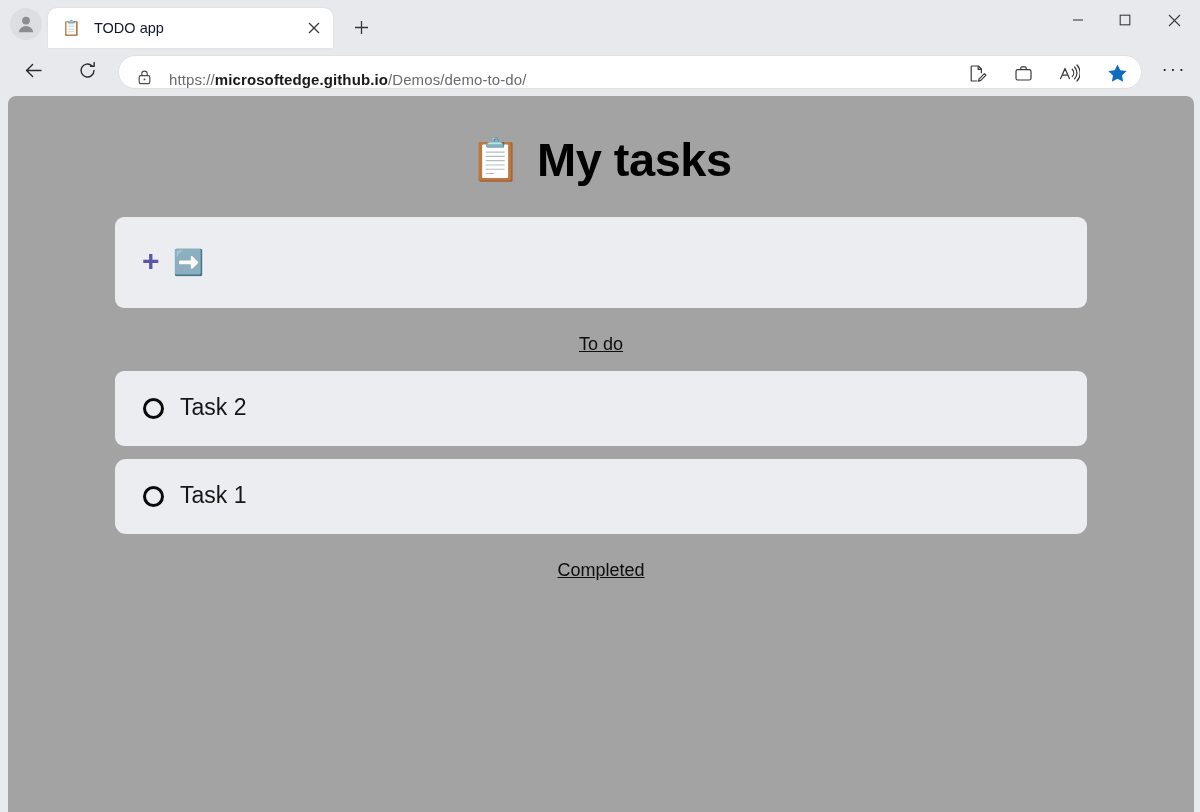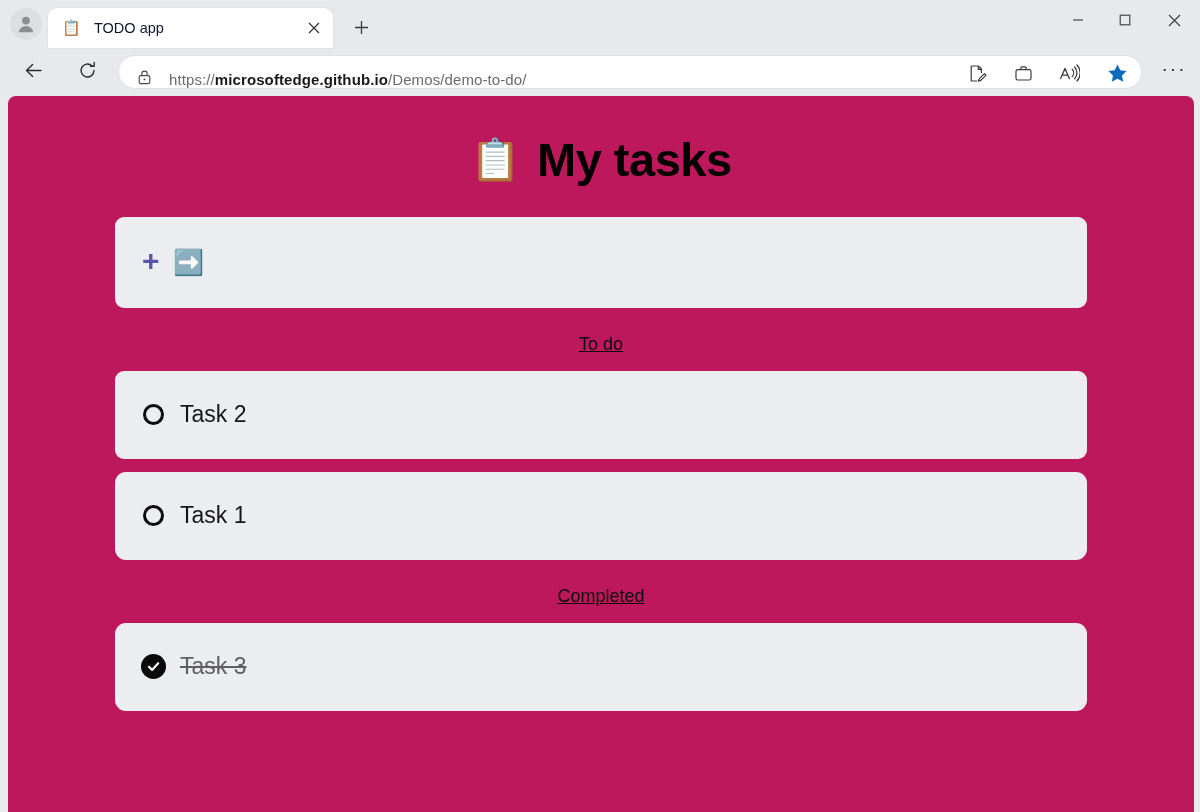--- a/index.html
+++ b/index.html
@@ -204,21 +204,21 @@
     box-sizing: border-box;
   }
 
   
   .viewport {
     position: relative;
     height: 716px;
     margin: 0 6px 0 8px;
     border-radius: 8px 8px 0 0;
     overflow: hidden;
-    background: #be185d;
+    background: #a3a3a3;
   }
 
   .page {
     width: 100%;
     height: 100%;
     box-sizing: border-box;
     padding: 0;
     overflow: hidden;
   }
 
@@ -297,21 +297,21 @@
     font-weight: 400;
     margin: 0;
     padding: 26px 0 16px 0;
     text-decoration: underline;
   }
   .section-heading.completed-heading { }
 
   
   .task-list { list-style: none; margin: 0; padding: 0; }
   .task-item {
-    height: 88px;
+    height: 75px;
     background: #ecedf1;
     border-radius: 9px;
     display: flex;
     align-items: center;
     padding: 0 24px 0 26px;
     box-sizing: border-box;
     margin-bottom: 13px;
   }
   .task-item:last-child { margin-bottom: 0; border-radius: 11px; }
 
@@ -491,29 +491,17 @@
           </li>
           <li class="task-item">
             <span class="task-checkbox">
               <span class="circle-empty"></span>
             </span>
             <span class="task-label">Task 1</span>
           </li>
         </ul>
 
         <h2 class="section-heading completed-heading">Completed</h2>
-        <ul class="task-list">
-          <li class="task-item is-done">
-            <span class="task-checkbox">
-              <span class="circle-checked">
-                <svg width="15" height="15" viewBox="0 0 15 15" aria-hidden="true">
-                  <path d="M3 7.8 L6.1 11 L12.2 4.2" stroke="#ffffff" stroke-width="2.1" fill="none" stroke-linecap="round" stroke-linejoin="round"></path>
-                </svg>
-              </span>
-            </span>
-            <span class="task-label">Task 3</span>
-          </li>
-        </ul>
 
       </div>
     </div>
   </div>
 </div>
 
 </body></html>

